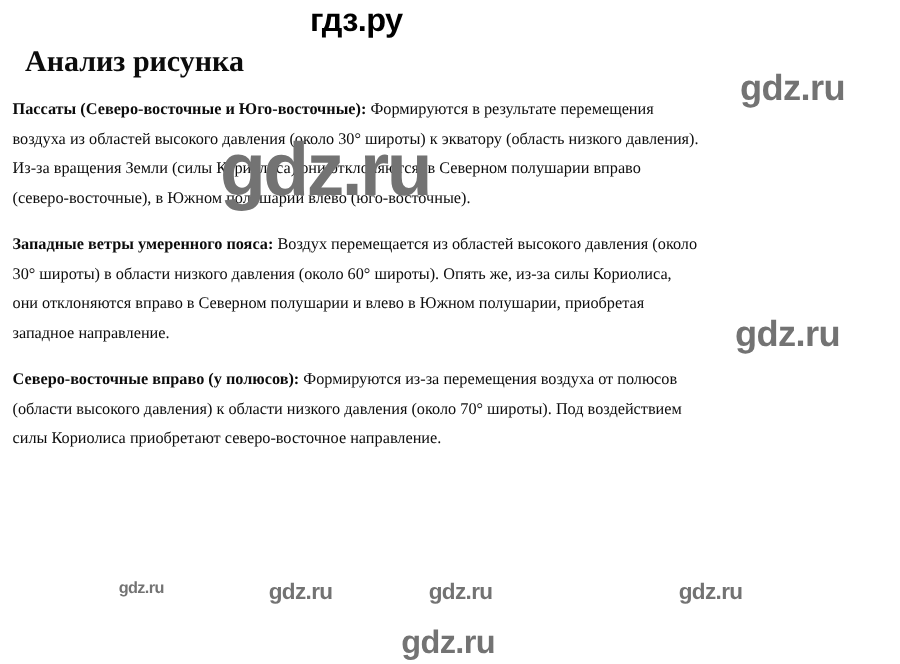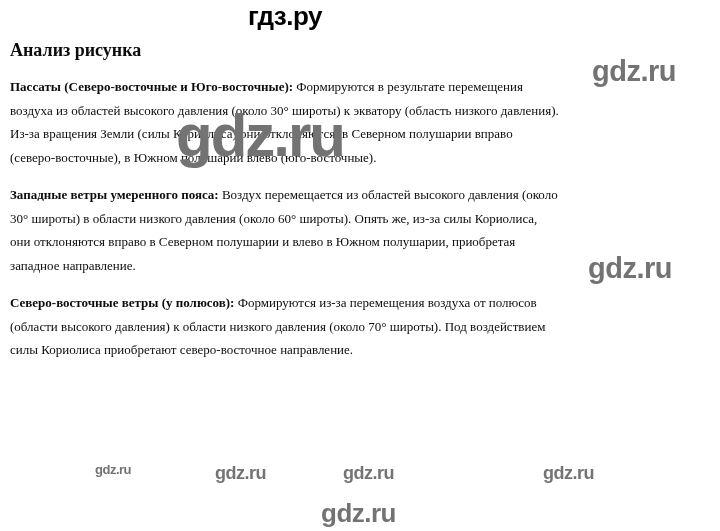--- a/index.html
+++ b/index.html
@@ -34,22 +34,22 @@
     max-width: 680px;
     color: #0c0c0c;
   }
   .page-ref {
     margin: 13px 10px 0 10px;
     font-size: 18px;
     line-height: 22px;
     font-weight: 700;
   }
   .section-title {
-    margin: 9px 10px 0 10px;
-    font-size: 18px;
+    margin: 9px 10px 0 20px;
+    font-size: 24px;
     line-height: 22px;
     font-weight: 700;
   }
   .para {
     margin: 14px 10px 0 10px;
     font-size: 13px;
     line-height: 23.5px;
     max-width: 700px;
   }
   .para + .para { }
@@ -87,21 +87,21 @@
     <b>Пассаты (Северо-восточные и Юго-восточные):</b>
     <span>Формируются в результате перемещения воздуха из областей высокого давления (около 30° широты) к экватору (область низкого давления). Из-за вращения Земли (силы Кориолиса) они отклоняются: в Северном полушарии вправо (северо-восточные), в Южном полушарии влево (юго-восточные).</span>
   </p>
 
   <p class="para">
     <b>Западные ветры умеренного пояса:</b>
     <span>Воздух перемещается из областей высокого давления (около 30° широты) в области низкого давления (около 60° широты). Опять же, из-за силы Кориолиса, они отклоняются вправо в Северном полушарии и влево в Южном полушарии, приобретая западное направление.</span>
   </p>
 
   <p class="para">
-    <b>Северо-восточные ветры (у полюсов):</b>
+    <b>Северо-восточные вправо (у полюсов):</b>
     <span>Формируются из-за перемещения воздуха от полюсов (области высокого давления) к области низкого давления (около 70° широты). Под воздействием силы Кориолиса приобретают северо-восточное направление.</span>
   </p>
 
   <span class="wm wm-top-right">gdz.ru</span>
 
   <span class="wm wm-large">gdz.ru</span>
 
   <span class="wm wm-mid-right">gdz.ru</span>
 
   <span class="wm wm-row-1">gdz.ru</span>

